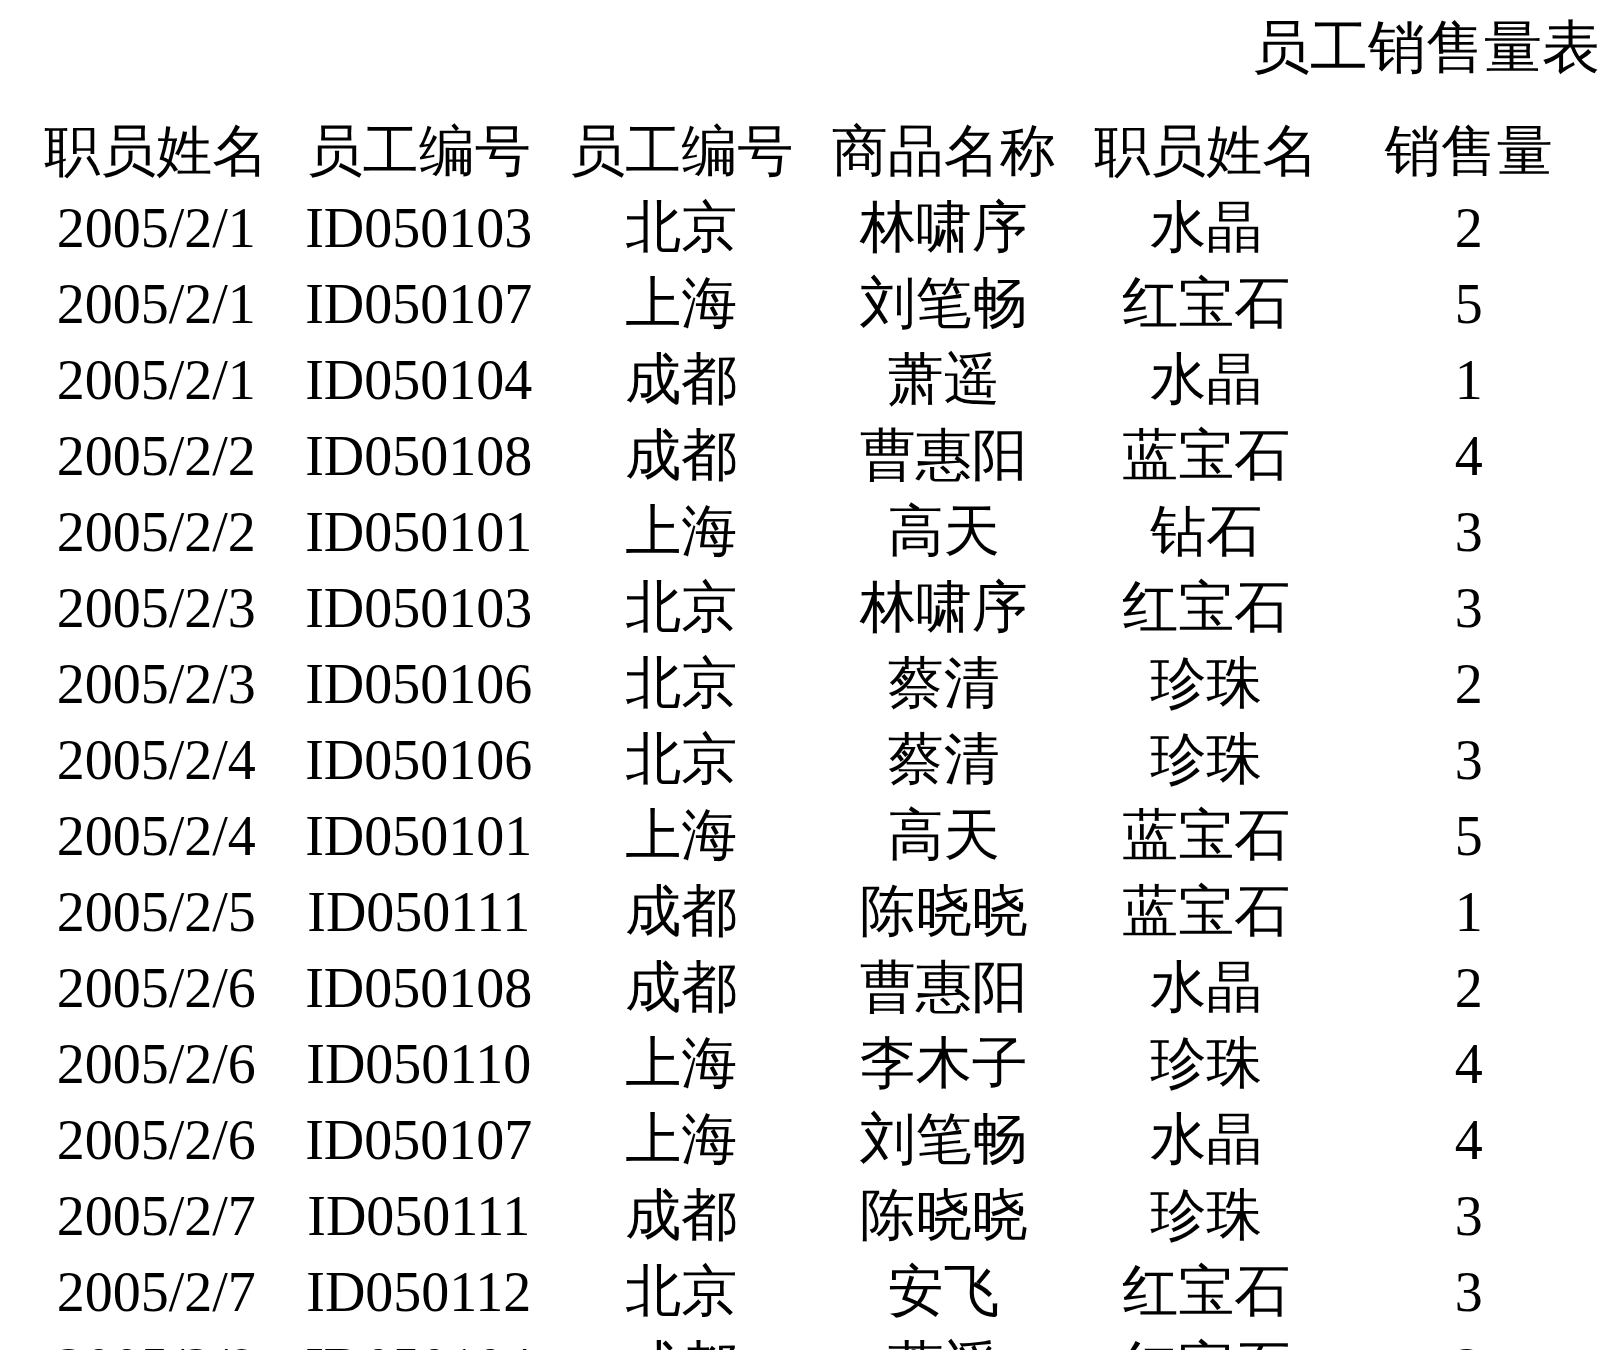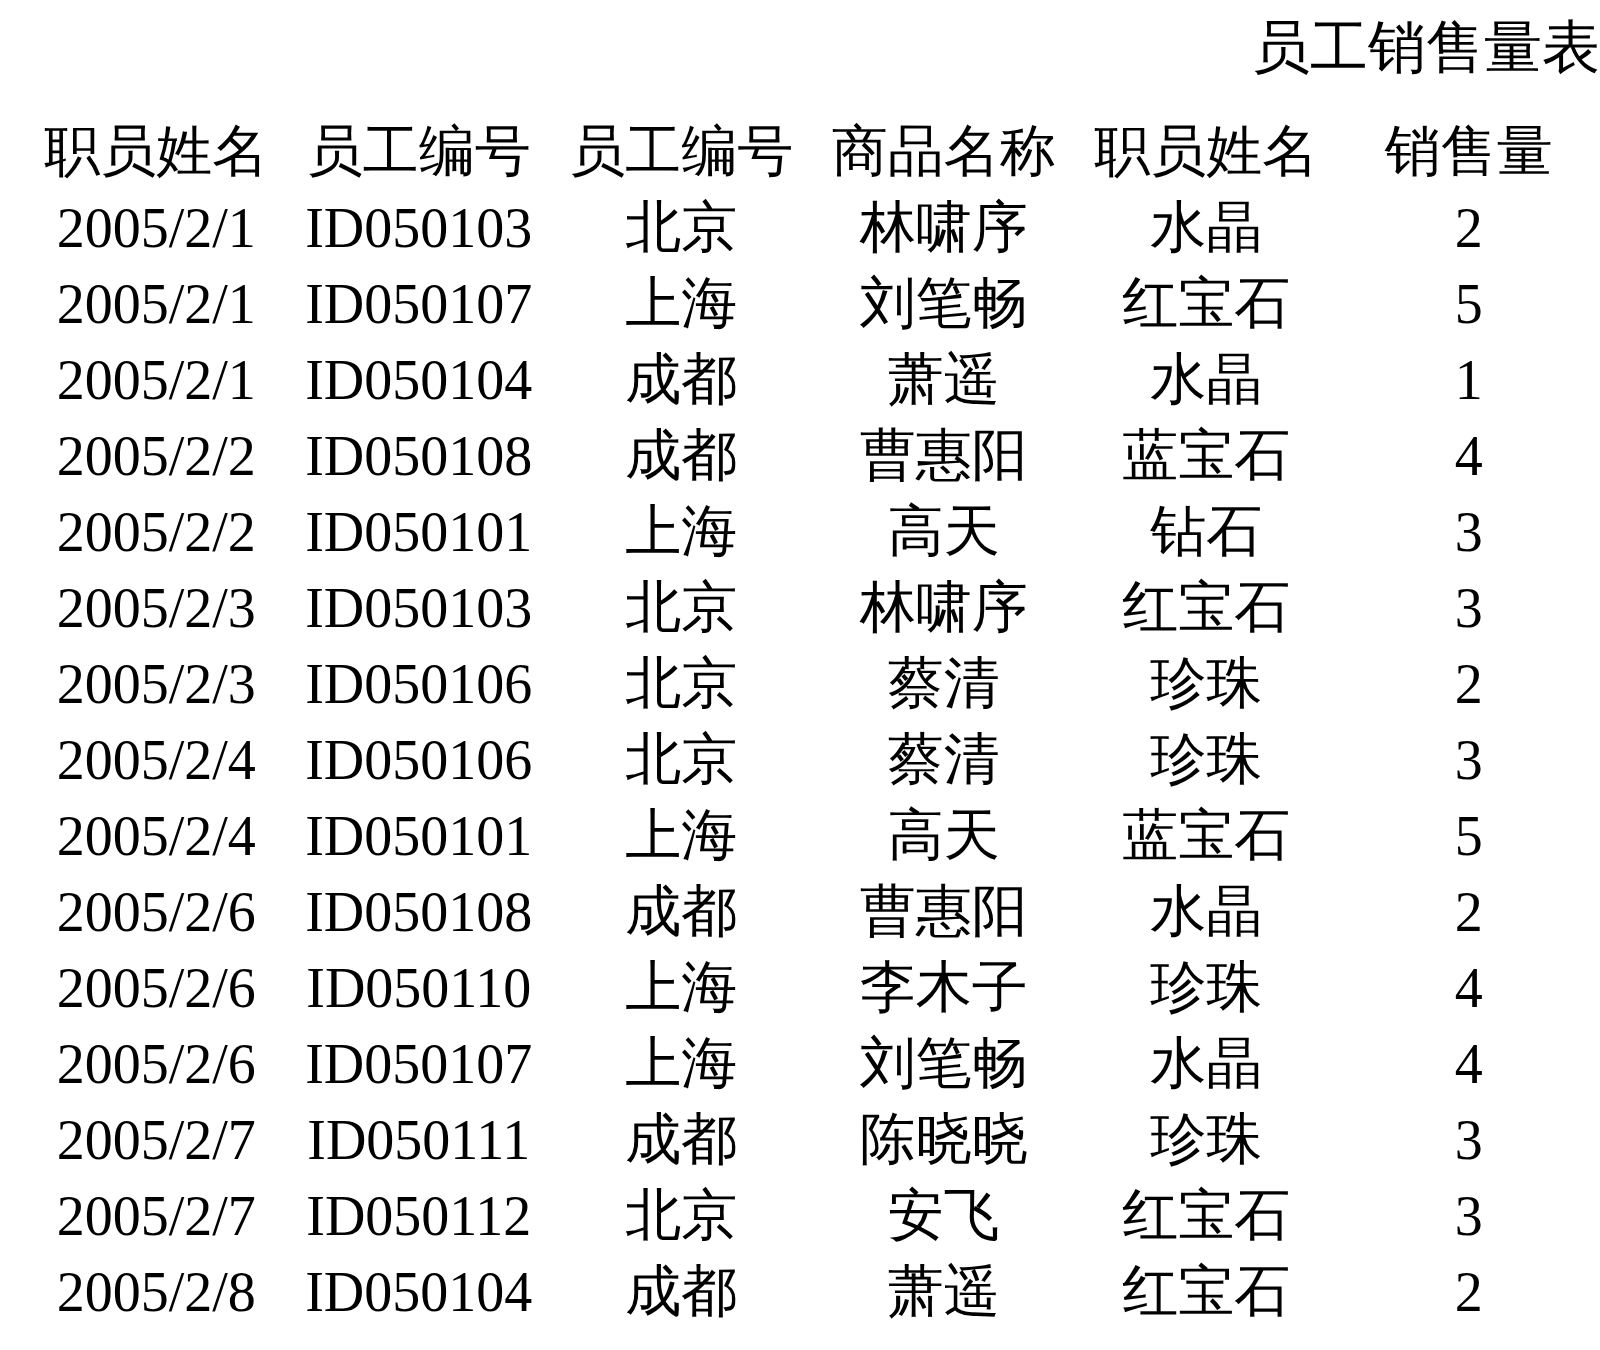--- a/index.html
+++ b/index.html
@@ -126,20 +126,28 @@
       </tr>
       <tr>
         <td>2005/2/4</td>
         <td>ID050101</td>
         <td>上海</td>
         <td>高天</td>
         <td>蓝宝石</td>
         <td>5</td>
       </tr>
       <tr>
+        <td>2005/2/5</td>
+        <td>ID050111</td>
+        <td>成都</td>
+        <td>陈晓晓</td>
+        <td>蓝宝石</td>
+        <td>1</td>
+      </tr>
+      <tr>
         <td>2005/2/6</td>
         <td>ID050108</td>
         <td>成都</td>
         <td>曹惠阳</td>
         <td>水晶</td>
         <td>2</td>
       </tr>
       <tr>
         <td>2005/2/6</td>
         <td>ID050110</td>

